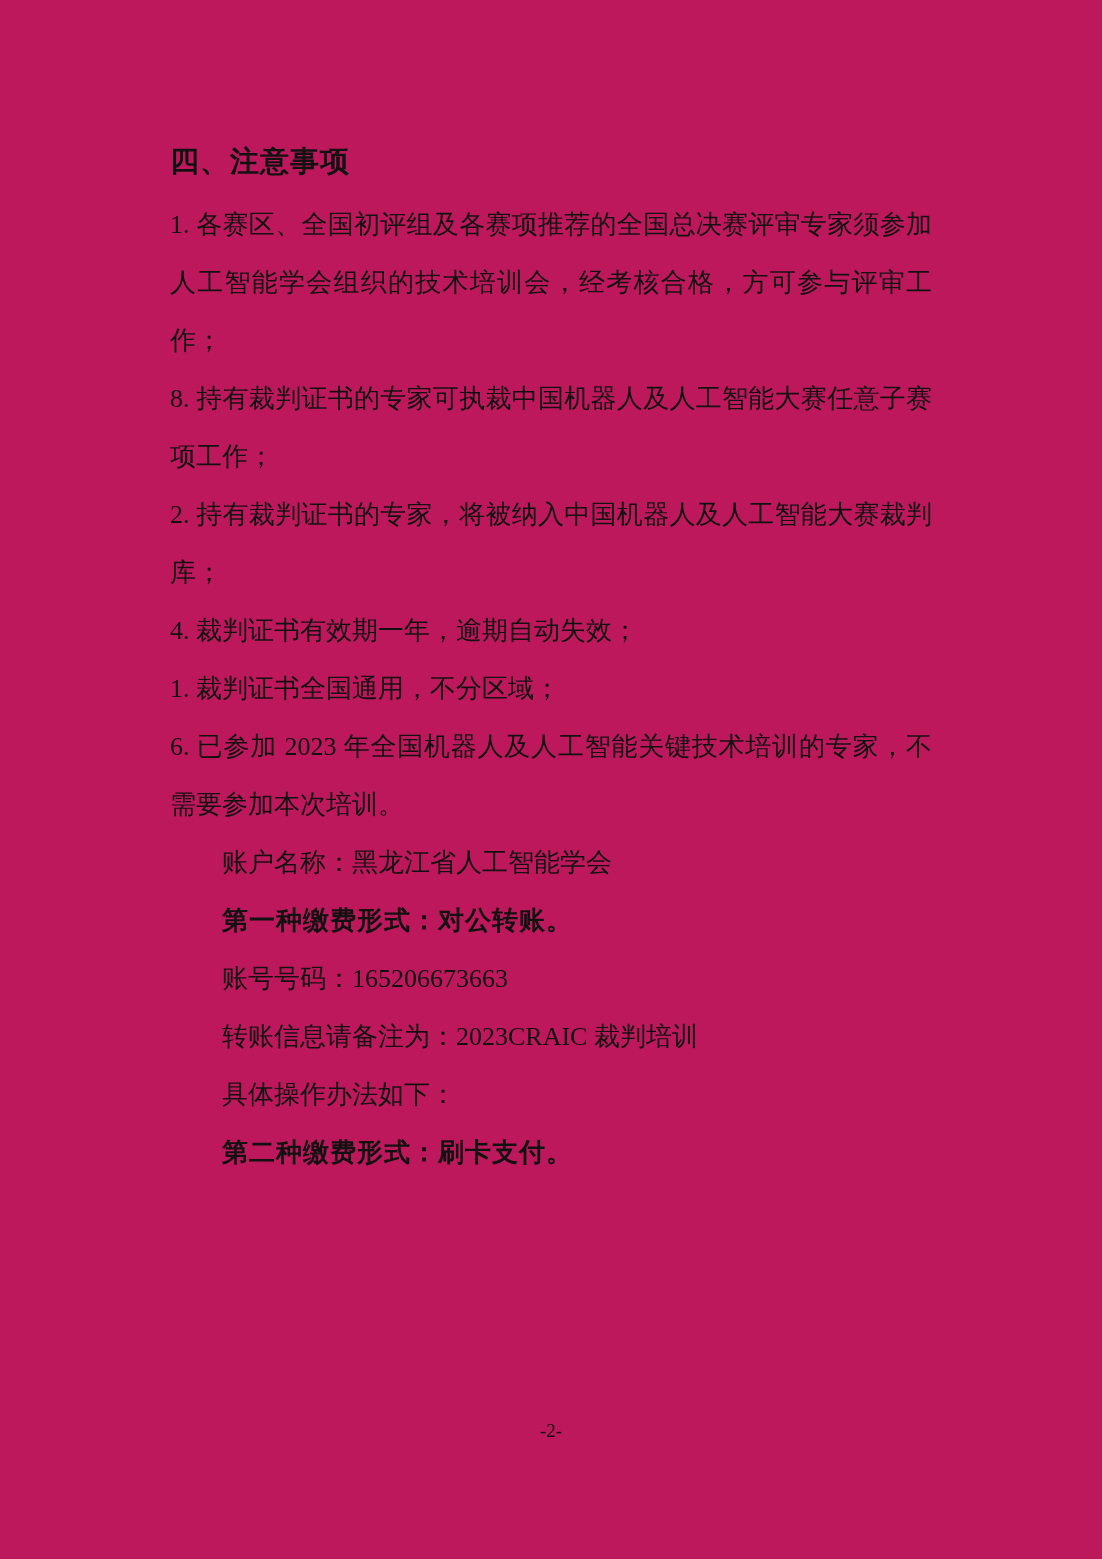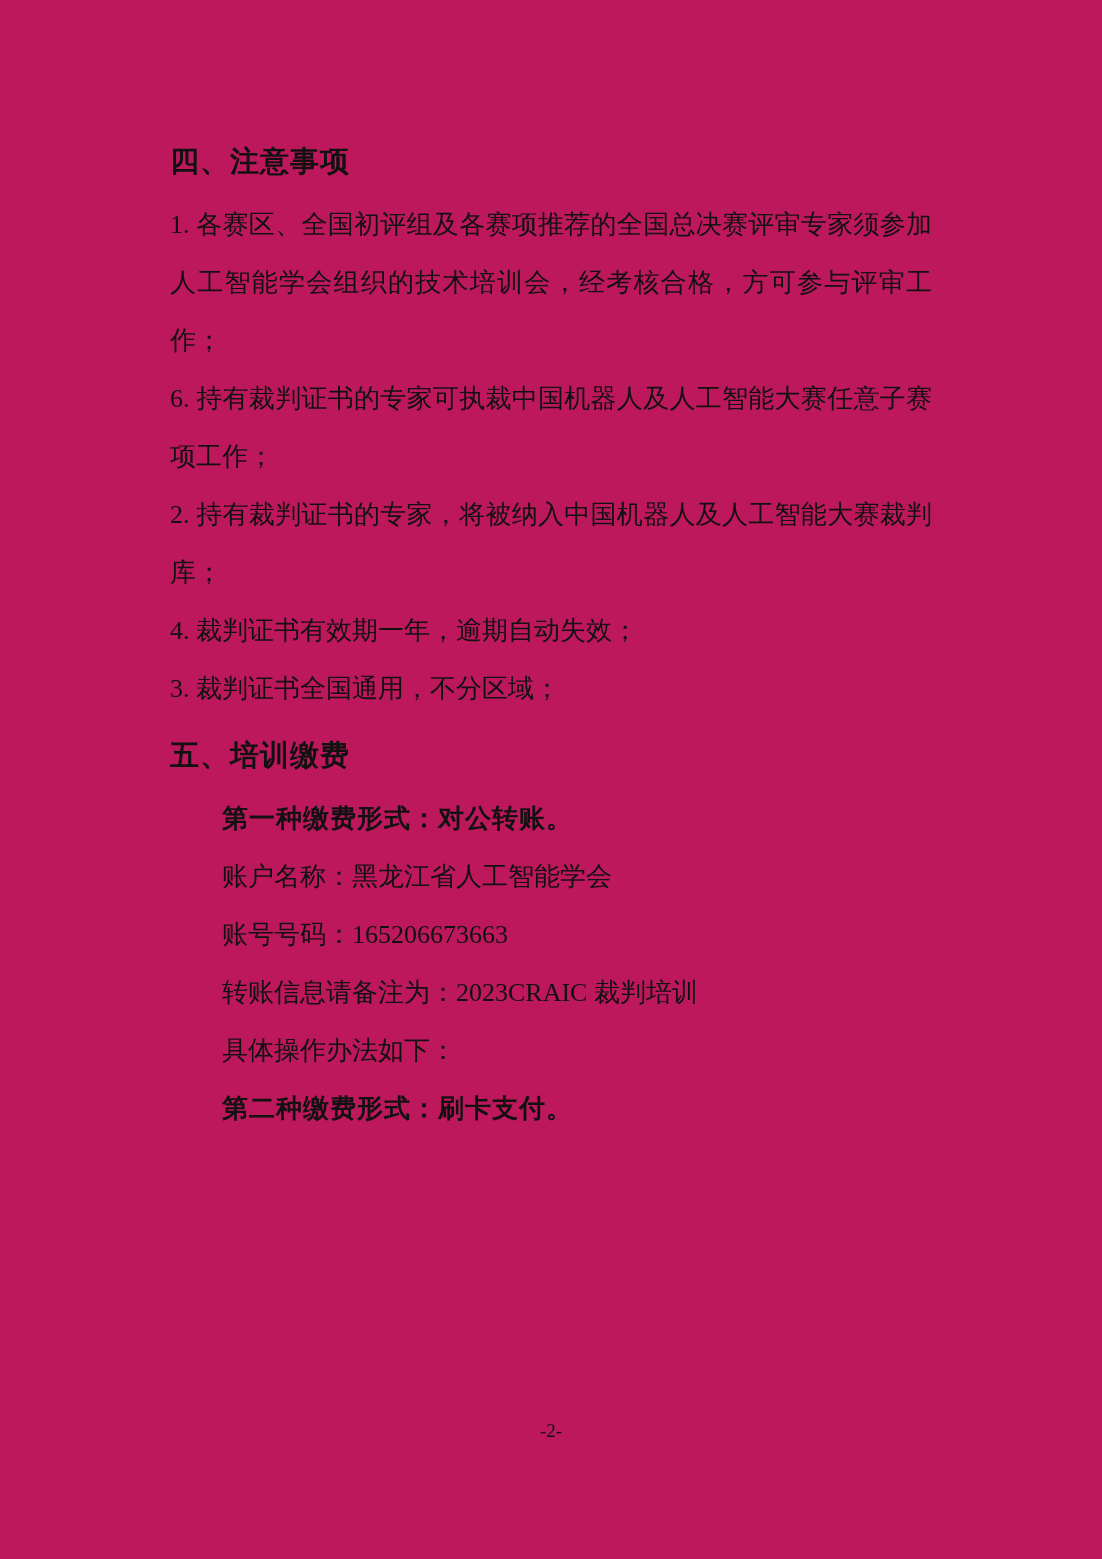--- a/index.html
+++ b/index.html
@@ -76,31 +76,31 @@
 </style>
 </head>
 <body>
 
 <div class="page">
   <div class="content">
 
     <h2 class="sec-heading">四、注意事项</h2>
 
     <p class="body-line">1. 各赛区、全国初评组及各赛项推荐的全国总决赛评审专家须参加人工智能学会组织的技术培训会，经考核合格，方可参与评审工作；</p>
-    <p class="body-line">6. 持有裁判证书的专家可执裁中国机器人及人工智能大赛任意子赛项工作；</p>
+    <p class="body-line">8. 持有裁判证书的专家可执裁中国机器人及人工智能大赛任意子赛项工作；</p>
     <p class="body-line">2. 持有裁判证书的专家，将被纳入中国机器人及人工智能大赛裁判库；</p>
     <p class="body-line">4. 裁判证书有效期一年，逾期自动失效；</p>
-    <p class="body-line">3. 裁判证书全国通用，不分区域；</p>
-
-    <h2 class="sec-heading second">五、培训缴费</h2>
+    <p class="body-line">1. 裁判证书全国通用，不分区域；</p>
+    <p class="body-line">6. 已参加 2023 年全国机器人及人工智能关键技术培训的专家，不需要参加本次培训。</p>
 
 
-    <p class="body-line sub bold-line mt2">第一种缴费形式：对公转账。</p>
 
     <p class="body-line sub mt8">账户名称：黑龙江省人工智能学会</p>
+
+    <p class="body-line sub bold-line mt2">第一种缴费形式：对公转账。</p>
 
     <p class="body-line sub mt8">账号号码：165206673663</p>
 
 
     <p class="body-line sub mt8">转账信息请备注为：2023CRAIC 裁判培训</p>
 
     <p class="body-line sub mt12">具体操作办法如下：</p>
 
     <p class="body-line sub bold-line mt6">第二种缴费形式：刷卡支付。</p>
 

